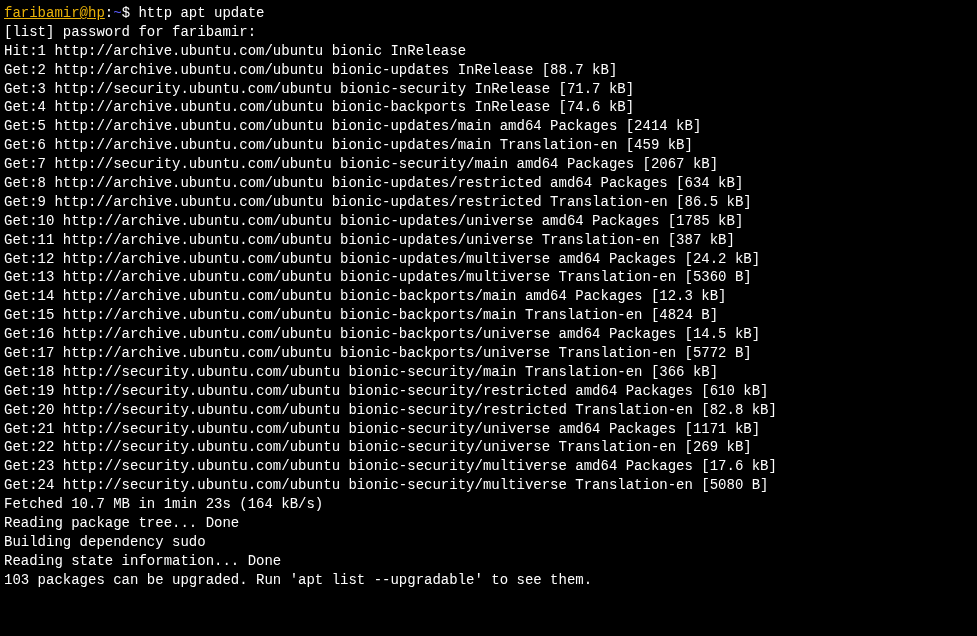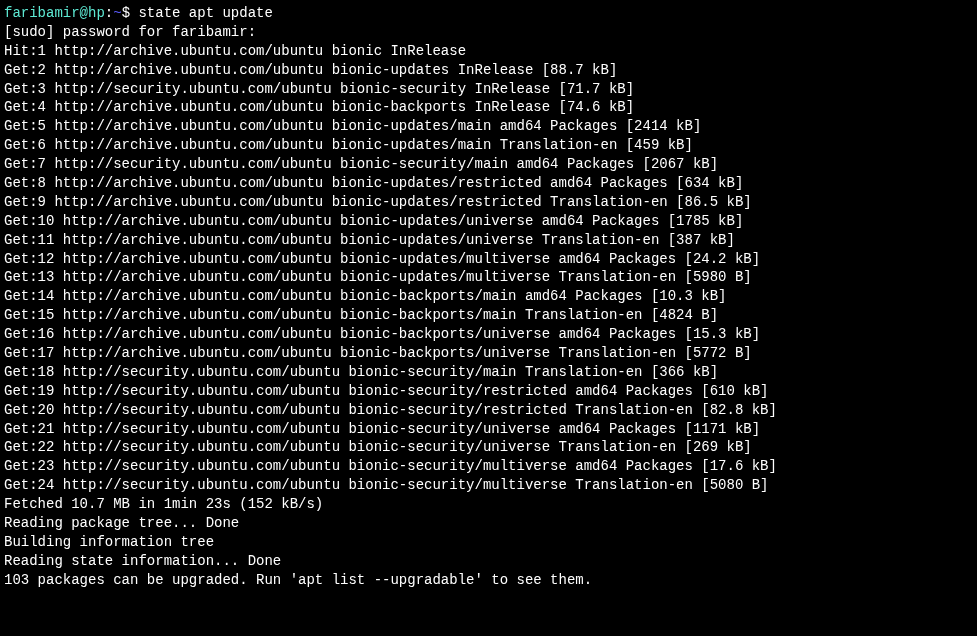--- a/index.html
+++ b/index.html
@@ -8,52 +8,52 @@
       font-family: 'Courier New', Courier, monospace;
       font-size: 14px;
       margin: 0;
       padding: 4px;
       line-height: 1.35;
       width: 977px;
       height: 636px;
       box-sizing: border-box;
       overflow: hidden;
     }
-    .prompt-user { color: #5eead4; }
+    .prompt-user { color: #eab308; text-decoration: underline; }
     .prompt-colon { color: #ffffff; }
     .prompt-path { color: #5c5cff; }
     .prompt-dollar { color: #ffffff; }
     .line { white-space: pre; }
   </style>
 </head>
 <body>
 
-<div class="line"><span class="prompt-user">faribamir@hp</span><span class="prompt-colon">:</span><span class="prompt-path">~</span><span class="prompt-dollar">$ </span><span>state apt update</span></div>
-<div class="line">[sudo] password for faribamir:</div>
+<div class="line"><span class="prompt-user">faribamir@hp</span><span class="prompt-colon">:</span><span class="prompt-path">~</span><span class="prompt-dollar">$ </span><span>http apt update</span></div>
+<div class="line">[list] password for faribamir:</div>
 <div class="line">Hit:1 http://archive.ubuntu.com/ubuntu bionic InRelease</div>
 <div class="line">Get:2 http://archive.ubuntu.com/ubuntu bionic-updates InRelease [88.7 kB]</div>
 <div class="line">Get:3 http://security.ubuntu.com/ubuntu bionic-security InRelease [71.7 kB]</div>
 <div class="line">Get:4 http://archive.ubuntu.com/ubuntu bionic-backports InRelease [74.6 kB]</div>
 <div class="line">Get:5 http://archive.ubuntu.com/ubuntu bionic-updates/main amd64 Packages [2414 kB]</div>
 <div class="line">Get:6 http://archive.ubuntu.com/ubuntu bionic-updates/main Translation-en [459 kB]</div>
 <div class="line">Get:7 http://security.ubuntu.com/ubuntu bionic-security/main amd64 Packages [2067 kB]</div>
 <div class="line">Get:8 http://archive.ubuntu.com/ubuntu bionic-updates/restricted amd64 Packages [634 kB]</div>
 <div class="line">Get:9 http://archive.ubuntu.com/ubuntu bionic-updates/restricted Translation-en [86.5 kB]</div>
 <div class="line">Get:10 http://archive.ubuntu.com/ubuntu bionic-updates/universe amd64 Packages [1785 kB]</div>
 <div class="line">Get:11 http://archive.ubuntu.com/ubuntu bionic-updates/universe Translation-en [387 kB]</div>
 <div class="line">Get:12 http://archive.ubuntu.com/ubuntu bionic-updates/multiverse amd64 Packages [24.2 kB]</div>
-<div class="line">Get:13 http://archive.ubuntu.com/ubuntu bionic-updates/multiverse Translation-en [5980 B]</div>
-<div class="line">Get:14 http://archive.ubuntu.com/ubuntu bionic-backports/main amd64 Packages [10.3 kB]</div>
+<div class="line">Get:13 http://archive.ubuntu.com/ubuntu bionic-updates/multiverse Translation-en [5360 B]</div>
+<div class="line">Get:14 http://archive.ubuntu.com/ubuntu bionic-backports/main amd64 Packages [12.3 kB]</div>
 <div class="line">Get:15 http://archive.ubuntu.com/ubuntu bionic-backports/main Translation-en [4824 B]</div>
-<div class="line">Get:16 http://archive.ubuntu.com/ubuntu bionic-backports/universe amd64 Packages [15.3 kB]</div>
+<div class="line">Get:16 http://archive.ubuntu.com/ubuntu bionic-backports/universe amd64 Packages [14.5 kB]</div>
 <div class="line">Get:17 http://archive.ubuntu.com/ubuntu bionic-backports/universe Translation-en [5772 B]</div>
 <div class="line">Get:18 http://security.ubuntu.com/ubuntu bionic-security/main Translation-en [366 kB]</div>
 <div class="line">Get:19 http://security.ubuntu.com/ubuntu bionic-security/restricted amd64 Packages [610 kB]</div>
 <div class="line">Get:20 http://security.ubuntu.com/ubuntu bionic-security/restricted Translation-en [82.8 kB]</div>
 <div class="line">Get:21 http://security.ubuntu.com/ubuntu bionic-security/universe amd64 Packages [1171 kB]</div>
 <div class="line">Get:22 http://security.ubuntu.com/ubuntu bionic-security/universe Translation-en [269 kB]</div>
 <div class="line">Get:23 http://security.ubuntu.com/ubuntu bionic-security/multiverse amd64 Packages [17.6 kB]</div>
 <div class="line">Get:24 http://security.ubuntu.com/ubuntu bionic-security/multiverse Translation-en [5080 B]</div>
-<div class="line">Fetched 10.7 MB in 1min 23s (152 kB/s)</div>
+<div class="line">Fetched 10.7 MB in 1min 23s (164 kB/s)</div>
 <div class="line">Reading package tree... Done</div>
-<div class="line">Building information tree</div>
+<div class="line">Building dependency sudo</div>
 <div class="line">Reading state information... Done</div>
 <div class="line">103 packages can be upgraded. Run 'apt list --upgradable' to see them.</div>
 
 </body></html>

